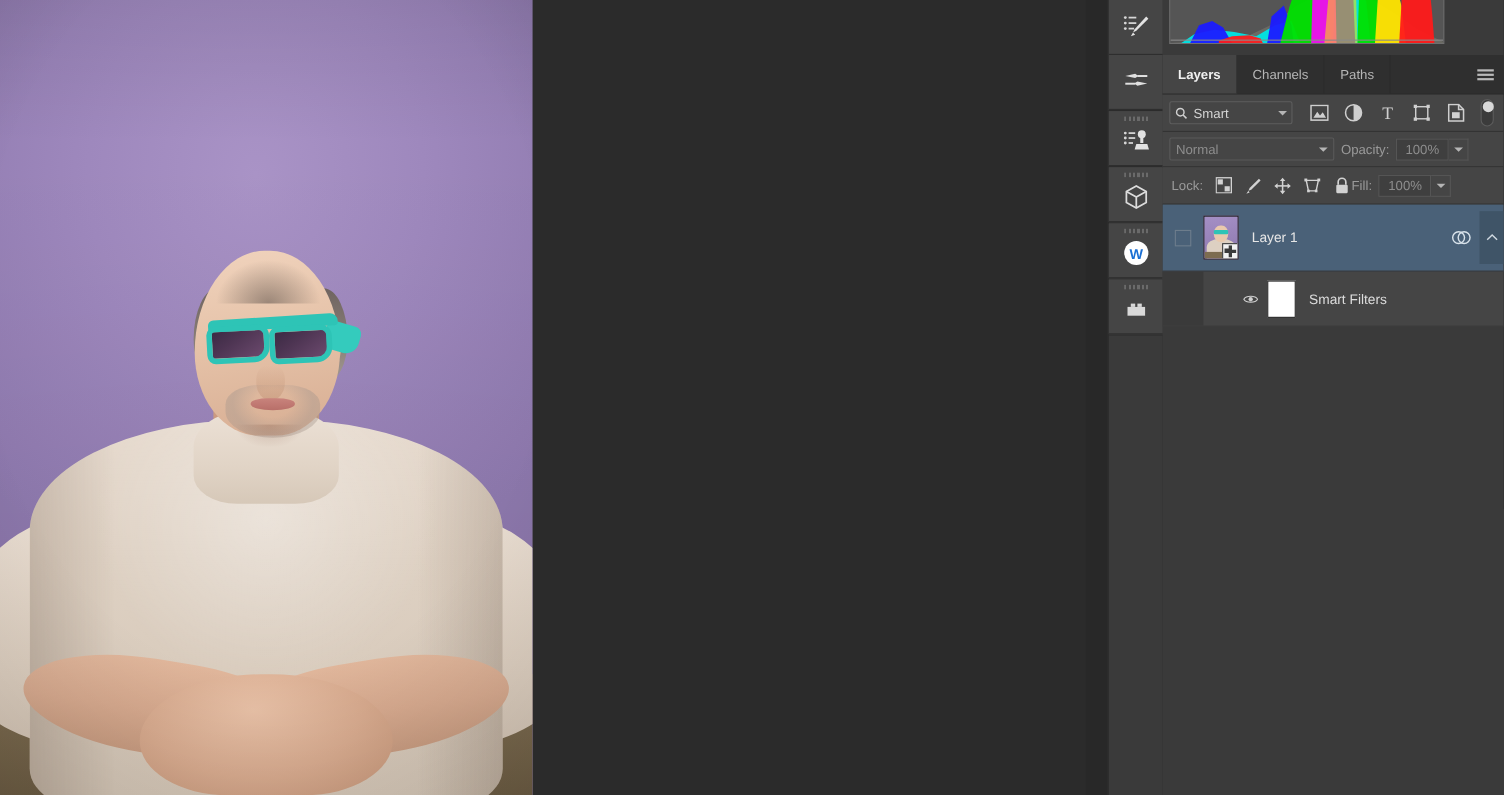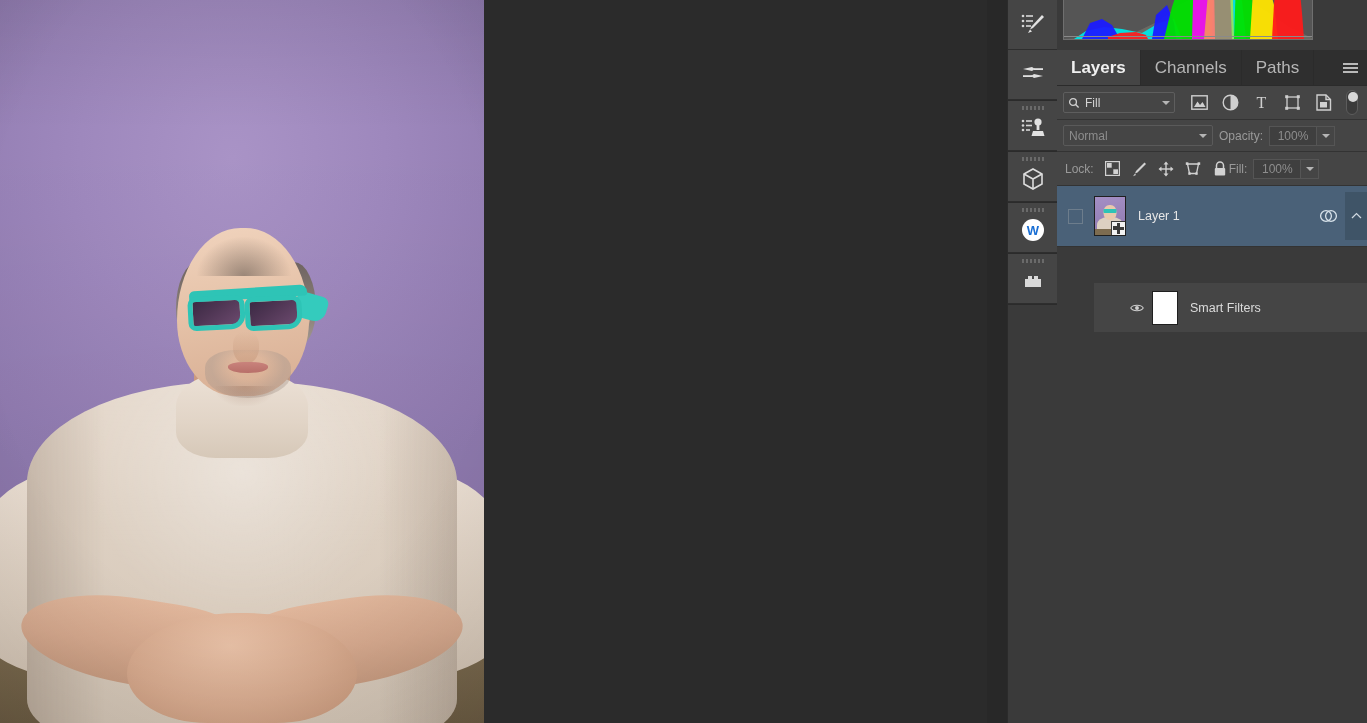--- a/index.html
+++ b/index.html
@@ -191,21 +191,21 @@
   .histo-baseline { position:absolute; left:0; right:0; bottom:2px; height:1px; background:#8a8a8a; }
 
   
   .tabs {
     position:absolute; left:0; top:50px; width:310px; height:36px;
     background:#2f2f2f; display:flex; align-items:stretch;
     border-bottom:1px solid #2b2b2b;
   }
   .tab {
     padding: 0 14px; display:flex; align-items:center;
-    font-size: 17px; color:#b6b6b6; background:#2f2f2f;
+    font-size: 12px; color:#b6b6b6; background:#2f2f2f;
     border-right:1px solid #2b2b2b;
   }
   .tab.active { background:#454545; color:#f0f0f0; font-weight:bold; }
   .tab-menu {
     margin-left:auto; width:34px; display:flex; align-items:center; justify-content:center;
   }
   .hamburger { width:15px; }
   .hamburger i { display:block; height:2px; background:#b9b9b9; margin:2px 0; }
 
   
@@ -307,21 +307,21 @@
   .layer-name { margin-left:12px; font-size:12.5px; color:#e6e6e6; }
   .layer-name.italic { font-style: italic; }
   .row-right { margin-left:auto; display:flex; align-items:center; gap:0; }
   .sf-icon { width:22px; display:flex;align-items:center;justify-content:center; margin-right:6px; }
   .collapse-cell {
     width:22px; height:48px; display:flex; align-items:center; justify-content:center;
     background:#3f5467;
   }
   .sub-row {
     position:relative; display:flex; align-items:center;
-    background:#454545; border-bottom:1px solid #3a3a3a;margin-top:36px;
+    background:#454545; border-bottom:1px solid #3a3a3a;
   }
   .sub-row.filters { height:50px; }
   .sub-row.neural  { height:26px; }
   .sub-indent-1 { width:73px; }
   .sub-indent-2 { width:86px; }
   .mask-thumb { width:26px; height:34px; background:#ffffff; border:1px solid #1f1f1f; }
   .sub-label { margin-left:12px; font-size:12.5px; color:#dcdcdc; }
   .sub-label.small { font-size:12.5px; margin-left:8px; }
   .eye-s { width:14px;height:10px; display:flex;align-items:center;justify-content:center; }
   .eye-s.dim svg { opacity:.8; }
@@ -493,21 +493,21 @@
           </div>
       </div>
     </div>
 
     <div class="filter-row">
       <div class="kind-select">
         <svg width="12" height="12" viewBox="0 0 12 12">
           <circle cx="5" cy="5" r="3.4" fill="none" stroke="#d0d0d0" stroke-width="1.3"></circle>
           <line x1="7.6" y1="7.6" x2="10.6" y2="10.6" stroke="#d0d0d0" stroke-width="1.4"></line>
         </svg>
-        <span>Fill</span>
+        <span>Smart</span>
         <span class="chev"></span>
       </div>
       <div class="ficons">
         <span class="ficon">
           <svg width="17" height="15" viewBox="0 0 17 15">
             <rect x="0.8" y="0.8" width="15.4" height="13.4" fill="none" stroke="#cfcfcf" stroke-width="1.4"></rect>
             <path d="M3 12 L6.5 6.5 L9 10 L11.5 7 L14.5 12 Z" fill="#cfcfcf"></path>
           </svg>
         </span>
         <span class="ficon">

